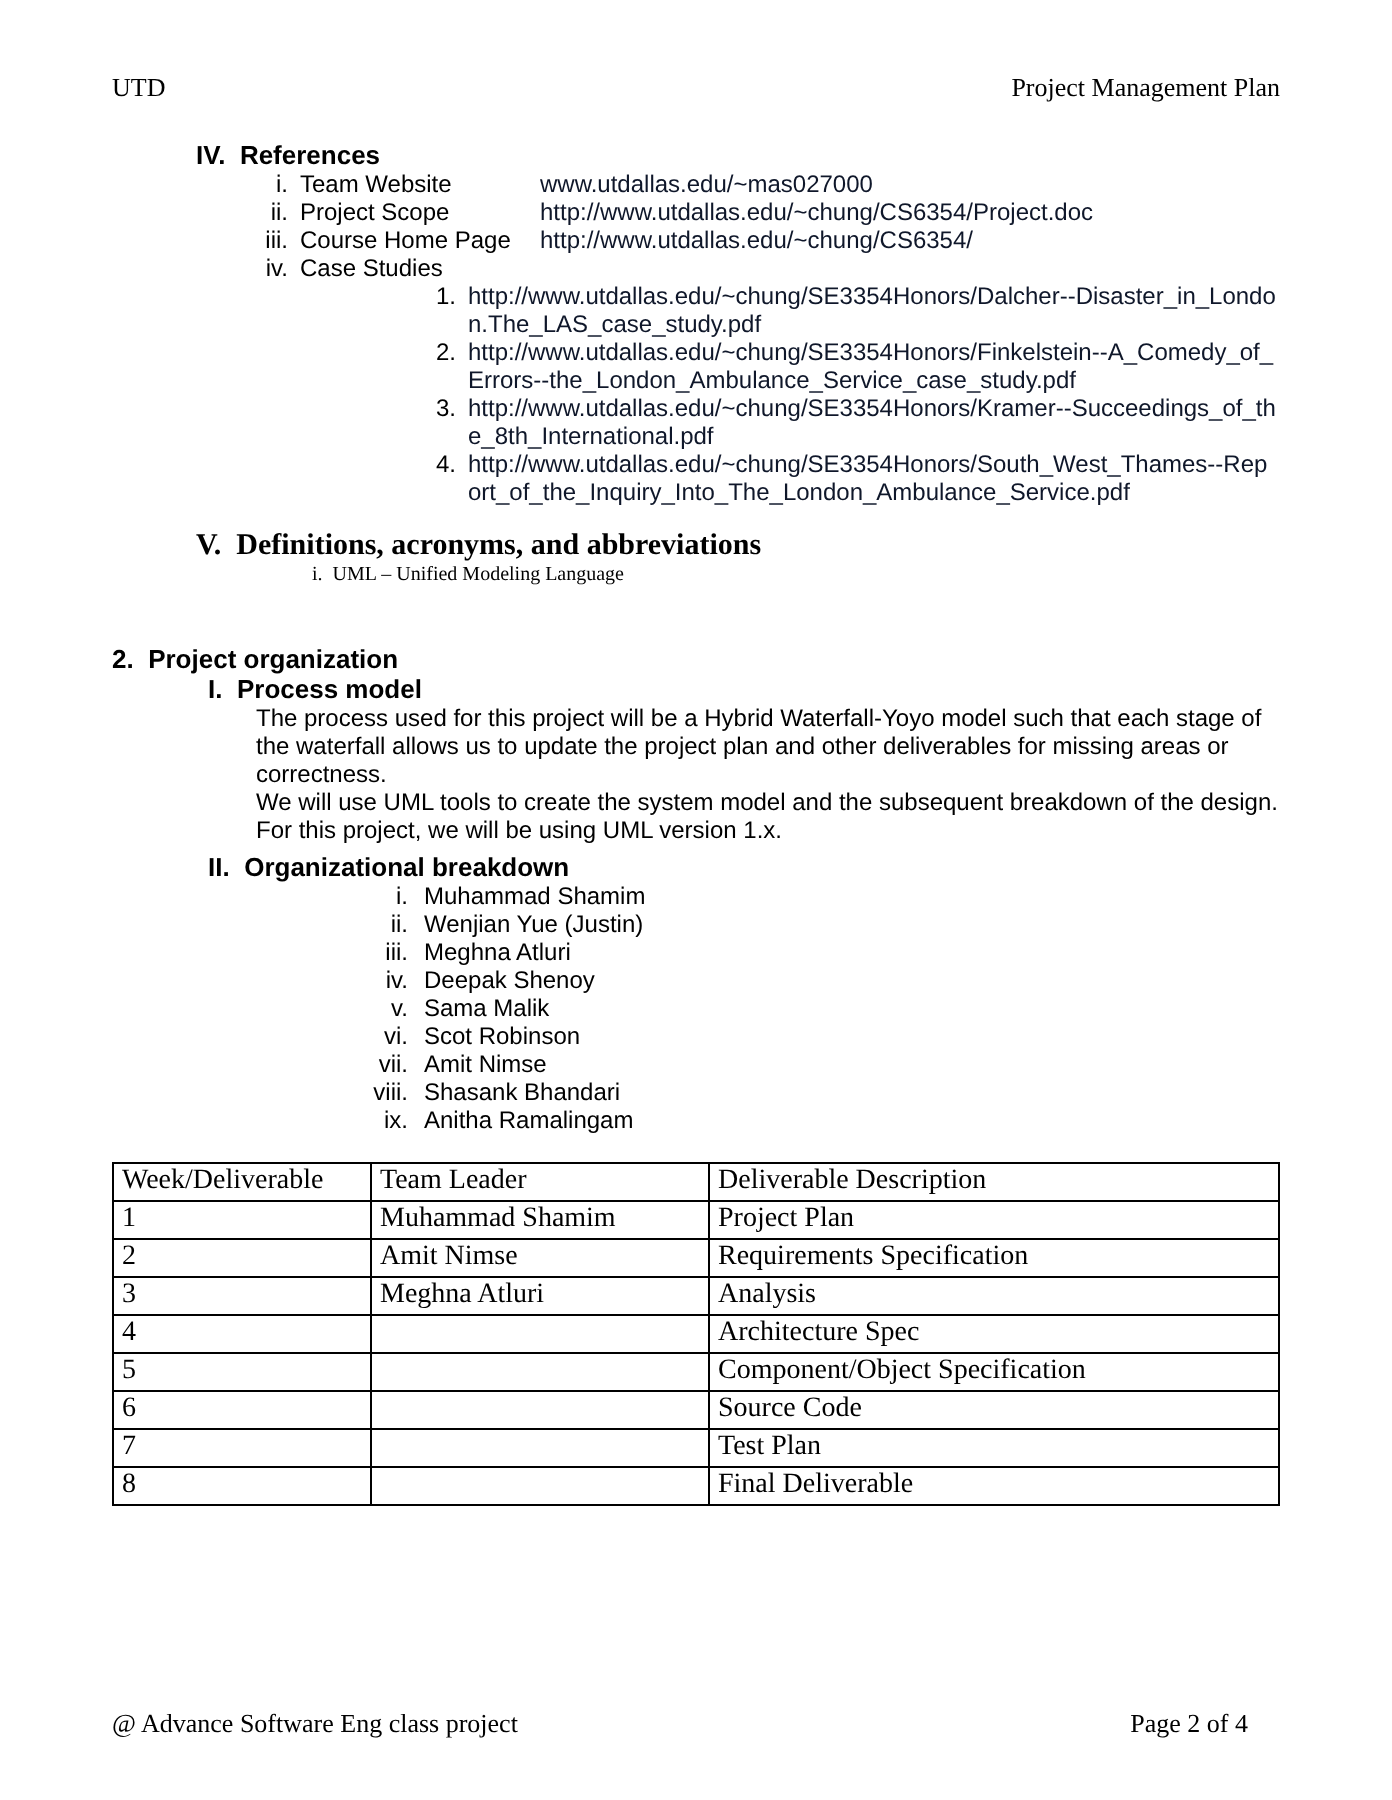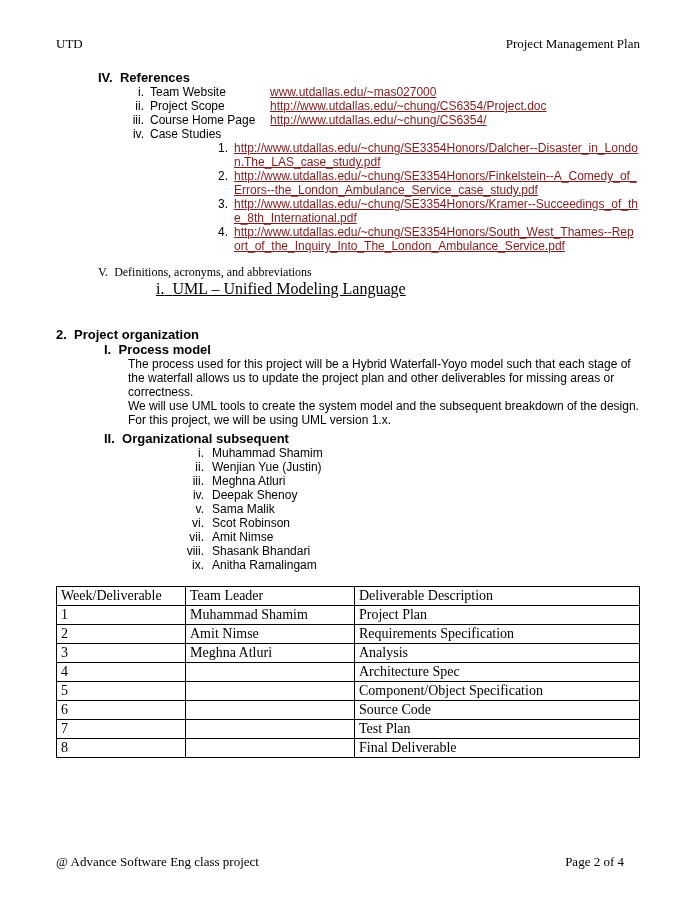--- a/index.html
+++ b/index.html
@@ -29,36 +29,35 @@
     margin-bottom: 18px;
     gap: 20px;
   }
   .sec-roman-bold {
     font-family: Arial, Helvetica, sans-serif;
     font-weight: bold;
     font-size: 13px;
   }
   .sec-roman-serif {
     font-family: "Times New Roman", Times, serif;
-    font-weight: normal;
-    font-size: 12px;
+    font-weight: bold;
+    font-size: 15px;
   }
   a.link {
-    color: #7f1d1d;
-    text-decoration: underline;
+    color: #0f172a;
   }
   .refs-block { margin-left: 64px; }
   .refs-row { display: flex; }
   .refs-row .num { width:24px; text-align:right; padding-right:6px; flex-shrink:0;}
   .refs-row .lbl { width: 120px; flex-shrink:0; }
   .case-list { margin-left: 154px; }
   .case-item { display:flex; }
   .case-item .cn { width:18px; text-align:right; padding-right:6px; flex-shrink:0;}
   .case-item .ct { flex:1; word-break: break-all; }
-  .defs-block { margin-left: 100px; font-family:"Times New Roman",Times,serif; font-size:16px;text-decoration:underline;}
+  .defs-block { margin-left: 100px; font-family:"Times New Roman",Times,serif; font-size:10px;}
   .org-para { margin-left: 72px; }
   .org-head { margin-left: 48px; }
   .members { margin-left: 120px; }
   .members .row { display:flex; }
   .members .row .mn { width:28px; text-align:right; padding-right:8px; flex-shrink:0;}
   table.deliv {
     border-collapse: collapse;
     width: 100%;
     font-family: "Times New Roman", Times, serif;
     font-size: 14px;
@@ -154,21 +153,21 @@
       &nbsp;<span>Project organization</span>
     </div>
     <div class="org-head sec-roman-bold">
       <span>I.</span>
       &nbsp;<span>Process model</span>
     </div>
     <div class="org-para">The process used for this project will be a Hybrid Waterfall-Yoyo model such that each stage of the waterfall allows us to update the project plan and other deliverables for missing areas or correctness.</div>
     <div class="org-para">We will use UML tools to create the system model and the subsequent breakdown of the design. For this project, we will be using UML version 1.x.</div>
     <div class="org-head sec-roman-bold mt4">
       <span>II.</span>
-      &nbsp;<span>Organizational subsequent</span>
+      &nbsp;<span>Organizational breakdown</span>
     </div>
     <div class="members">
       <div class="row">
           <span class="mn">i.</span>
           <span>Muhammad Shamim</span>
         </div>
       <div class="row">
           <span class="mn">ii.</span>
           <span>Wenjian Yue (Justin)</span>
         </div>

